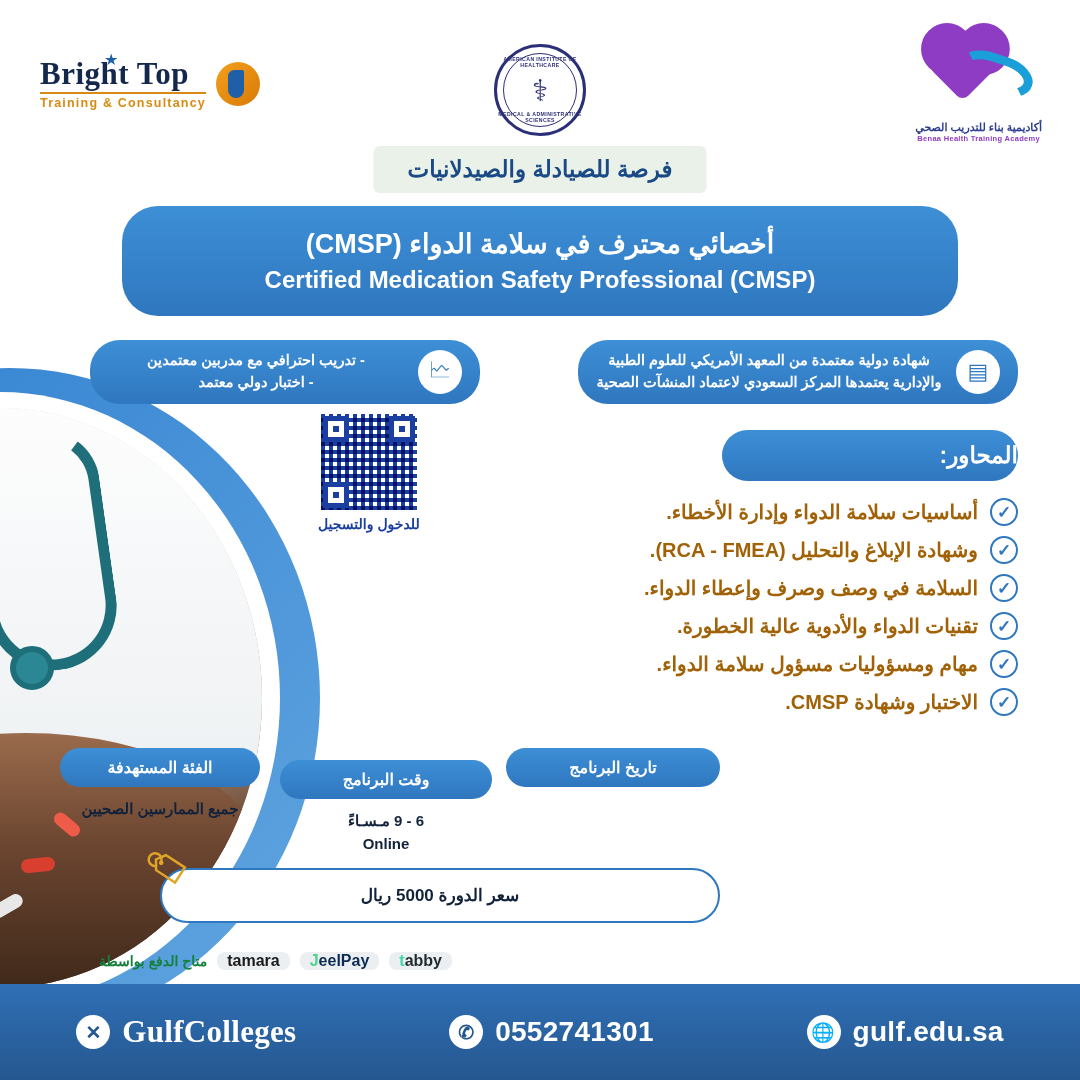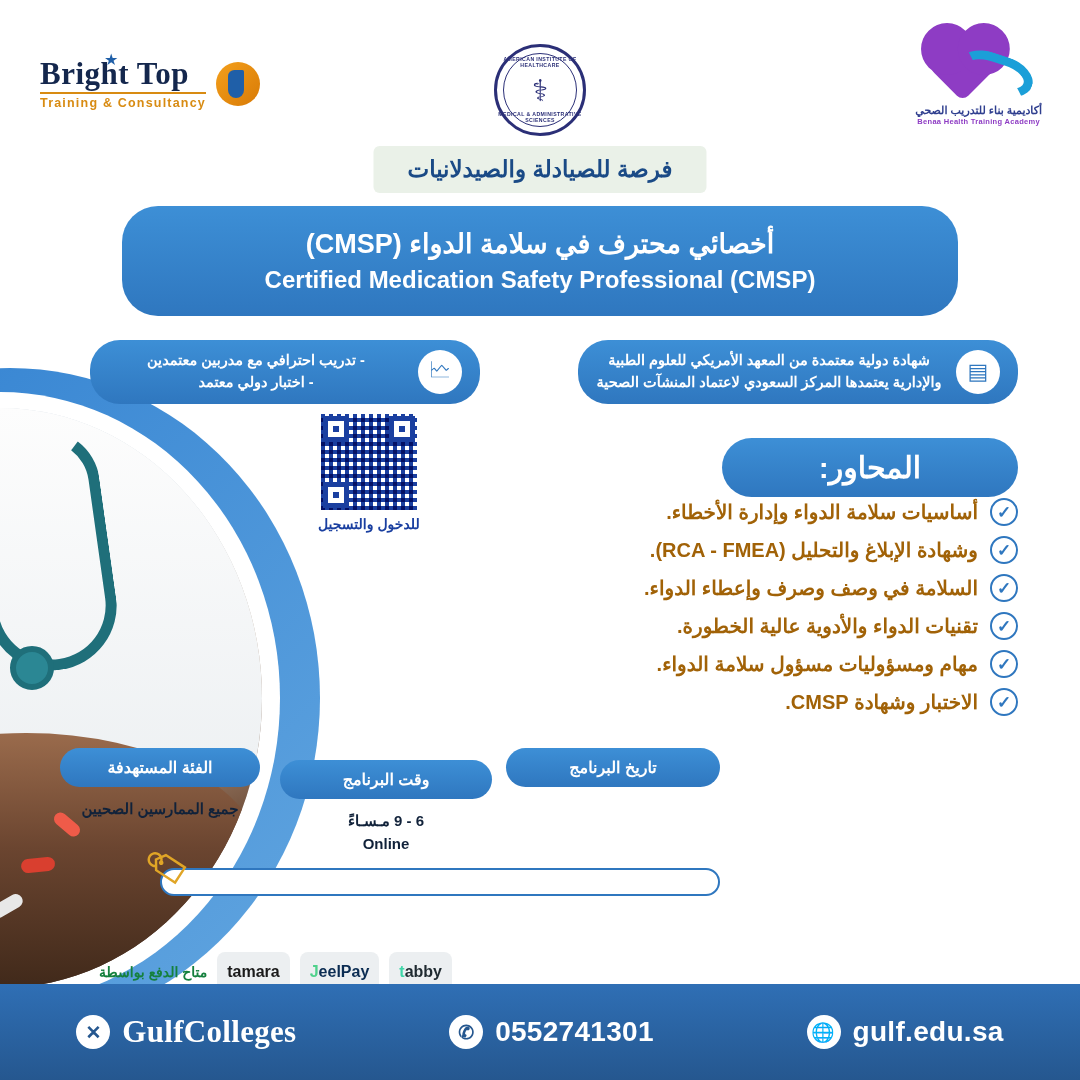--- a/index.html
+++ b/index.html
@@ -143,21 +143,21 @@
     content:""; position:absolute; width:52px;height:52px;background:#8e3cc4;border-radius:50%;
   }
   .bena-heart:before{ top:-26px; left:0; }
   .bena-heart:after{ top:0; right:-26px; }
   .bena-swirl{
     position:absolute; right:4px; top:14px; width:78px; height:40px;
     border: 9px solid #1b9fd8; border-radius: 50%/60%;
     border-left-color: transparent; border-bottom-color: transparent;
     transform: rotate(18deg);
   }
-  .bena-ar{ font-size: 11px; color:#2f3f8f; font-weight:bold; margin-top:2px;}
+  .bena-ar{ font-size: 11px; color:#2f3f8f; font-weight:bold; margin-top:19px;}
   .bena-en{ font-size: 7.5px; color:#8e3cc4; font-weight:bold; letter-spacing:.3px;}
 
   
   .opportunity {
     position: absolute; left: 50%; top: 146px; transform: translateX(-50%);
     background: #eaf1e8; color: #1a4a86;
     font-size: 23px; font-weight: bold;
     padding: 10px 34px; border-radius: 6px; z-index: 10;
   }
   .title-card {
@@ -200,24 +200,24 @@
     margin: 0 auto;
   }
   .qr .fm { position:absolute; width:26px;height:26px;border:5px solid #1a3fa0; background:#fff;}
   .qr .fm i{ position:absolute; inset:5px; background:#1a3fa0; display:block;}
   .qr .fm.tl{ left:2px; top:2px;} .qr .fm.tr{ right:2px; top:2px;} .qr .fm.bl{ left:2px; bottom:2px;}
   .qr-label { margin-top: 6px; font-size: 14px; font-weight: bold; color: #1a3fa0; }
 
   
   .topics-head {
     position: absolute; right: 62px; top: 430px; z-index: 10;
-    width: 296px; text-align: center;
+    width: 296px; text-align: right;
     background: linear-gradient(180deg,#3d8fd6,#2f77bf);
-    color: #fff; font-size: 30px; font-weight: bold;
-    padding: 12px 0; border-radius: 30px; margin-top: 8px;
+    color: #fff; font-size: 23px; font-weight: bold;
+    padding: 12px 0; border-radius: 30px;
   }
   .topics {
     position: absolute; right: 62px; top: 498px; width: 520px; z-index: 10;
   }
   .topic-row {
     display: flex; align-items: center; justify-content: flex-start;
     gap: 12px; margin-bottom: 10px;
   }
   .tick {
     flex: 0 0 28px; width: 28px; height: 28px; border-radius: 50%;
@@ -254,21 +254,21 @@
     transform: rotate(-12deg);
   }
 
   
   .paybar {
     position: absolute; right: 628px; top: 952px; z-index: 10;
     display:flex; align-items:center; gap: 10px;
   }
   .paybar .plabel{ font-size: 14px; font-weight: bold; color:#15803d;}
   .chip{
-    background:#eceff1; border-radius: 8px; padding: 11px 10px;
+    background:#eceff1; border-radius: 8px; padding: 0 10px;
     font-size: 16px; font-weight: bold; display:flex; align-items:center; direction: ltr;
   }
   .chip.tabby{ color:#1f2a30; }
   .chip.tabby span{ color:#3fd6a8; }
   .chip.jeel{ color:#0b2c52; }
   .chip.jeel span{ color:#4fd18b; }
   .chip.tamara{ color:#1a1a1a; }
 
   
   .footer {
@@ -400,20 +400,21 @@
     <div class="hd">وقت  البرنامج</div>
     <div class="bd" style="white-space:pre-line">6 - 9 مـسـاءً
 Online</div>
   </div>
   <div class="infocol col-date">
     <div class="hd">تاريخ البرنامج</div>
   </div>
 
   <div class="price">
     <span class="price-icon">🏷</span>
+    <div>سعر الدورة 5000 ريال</div>
   </div>
 
   <div class="paybar">
     <span class="chip tabby">
         <span>t</span>
         <em style="font-style:normal">abby</em>
       </span>
     <span class="chip jeel">
         <span>J</span>
         <em style="font-style:normal">eelPay</em>

